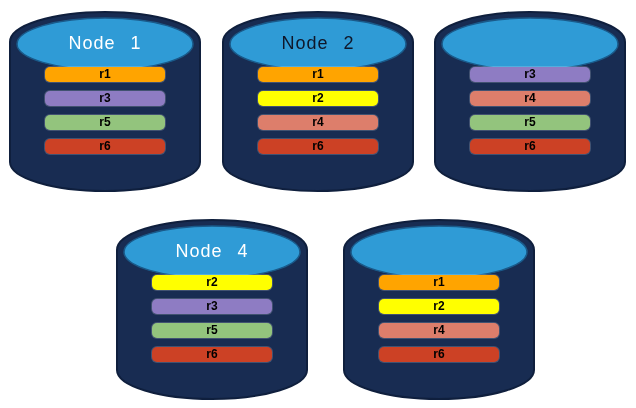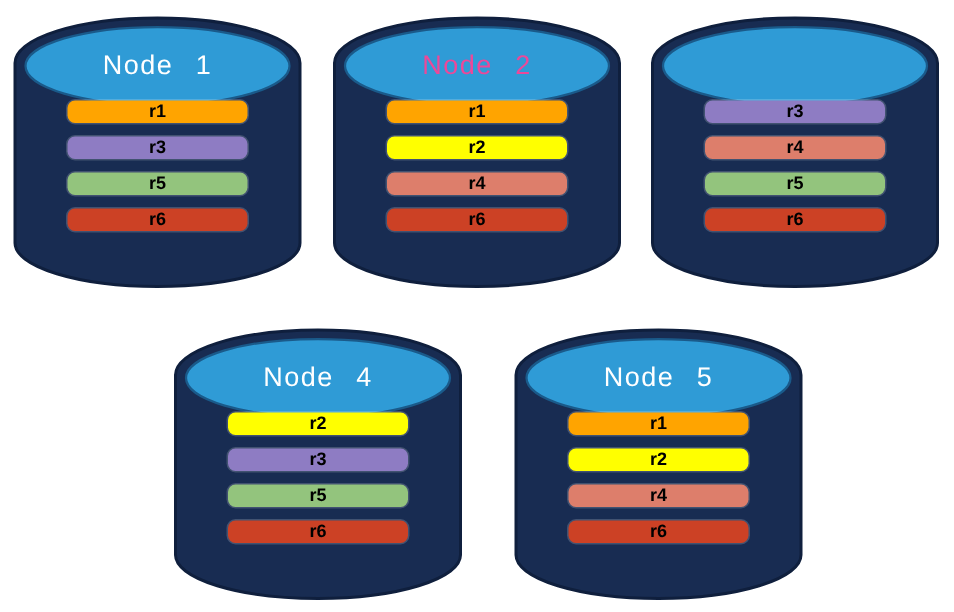--- a/index.html
+++ b/index.html
@@ -81,21 +81,21 @@
         <div class="bar" style="background: rgb(142, 124, 195);"><span style="color: rgb(0, 0, 0);">r3</span></div>
         <div class="bar" style="background: rgb(147, 196, 125);"><span style="color: rgb(0, 0, 0);">r5</span></div>
         <div class="bar" style="background: rgb(204, 65, 37);"><span style="color: rgb(0, 0, 0);">r6</span></div>
       </div>
     </div>
     <div class="node pos-2">
       <svg class="cyl" viewBox="0 0 194 186" xmlns="http://www.w3.org/2000/svg">
         <path d="M 2 33 A 95 30 0 0 1 192 33 L 192 153 A 95 29 0 0 1 2 153 Z" stroke-width="2" fill="#182C52" stroke="#0F1F3D"></path>
         <ellipse cx="97" cy="35" rx="88" ry="26" stroke-width="1.5" fill="#2F9BD6" stroke="#1A5A8A"></ellipse>
       </svg>
-      <div class="node-title" style="color: #ec4899;">Node 2</div>
+      <div class="node-title" style="color: #0f172a;">Node 2</div>
       <div class="bars">
         <div class="bar" style="background: rgb(255, 164, 0);"><span style="color: rgb(0, 0, 0);">r1</span></div>
         <div class="bar" style="background: rgb(255, 255, 0);"><span style="color: rgb(0, 0, 0);">r2</span></div>
         <div class="bar" style="background: rgb(221, 126, 107);"><span style="color: rgb(0, 0, 0);">r4</span></div>
         <div class="bar" style="background: rgb(204, 65, 37);"><span style="color: rgb(0, 0, 0);">r6</span></div>
       </div>
     </div>
     <div class="node pos-3">
       <svg class="cyl" viewBox="0 0 194 186" xmlns="http://www.w3.org/2000/svg">
         <path d="M 2 33 A 95 30 0 0 1 192 33 L 192 153 A 95 29 0 0 1 2 153 Z" stroke-width="2" fill="#182C52" stroke="#0F1F3D"></path>
@@ -119,21 +119,20 @@
         <div class="bar" style="background: rgb(142, 124, 195);"><span style="color: rgb(0, 0, 0);">r3</span></div>
         <div class="bar" style="background: rgb(147, 196, 125);"><span style="color: rgb(0, 0, 0);">r5</span></div>
         <div class="bar" style="background: rgb(204, 65, 37);"><span style="color: rgb(0, 0, 0);">r6</span></div>
       </div>
     </div>
     <div class="node pos-5">
       <svg class="cyl" viewBox="0 0 194 186" xmlns="http://www.w3.org/2000/svg">
         <path d="M 2 33 A 95 30 0 0 1 192 33 L 192 153 A 95 29 0 0 1 2 153 Z" stroke-width="2" fill="#182C52" stroke="#0F1F3D"></path>
         <ellipse cx="97" cy="35" rx="88" ry="26" stroke-width="1.5" fill="#2F9BD6" stroke="#1A5A8A"></ellipse>
       </svg>
-      <div class="node-title" style="color: rgb(255, 255, 255);">Node 5</div>
       <div class="bars">
         <div class="bar" style="background: rgb(255, 164, 0);"><span style="color: rgb(0, 0, 0);">r1</span></div>
         <div class="bar" style="background: rgb(255, 255, 0);"><span style="color: rgb(0, 0, 0);">r2</span></div>
         <div class="bar" style="background: rgb(221, 126, 107);"><span style="color: rgb(0, 0, 0);">r4</span></div>
         <div class="bar" style="background: rgb(204, 65, 37);"><span style="color: rgb(0, 0, 0);">r6</span></div>
       </div>
     </div>
   </div>
 
 </body></html>

